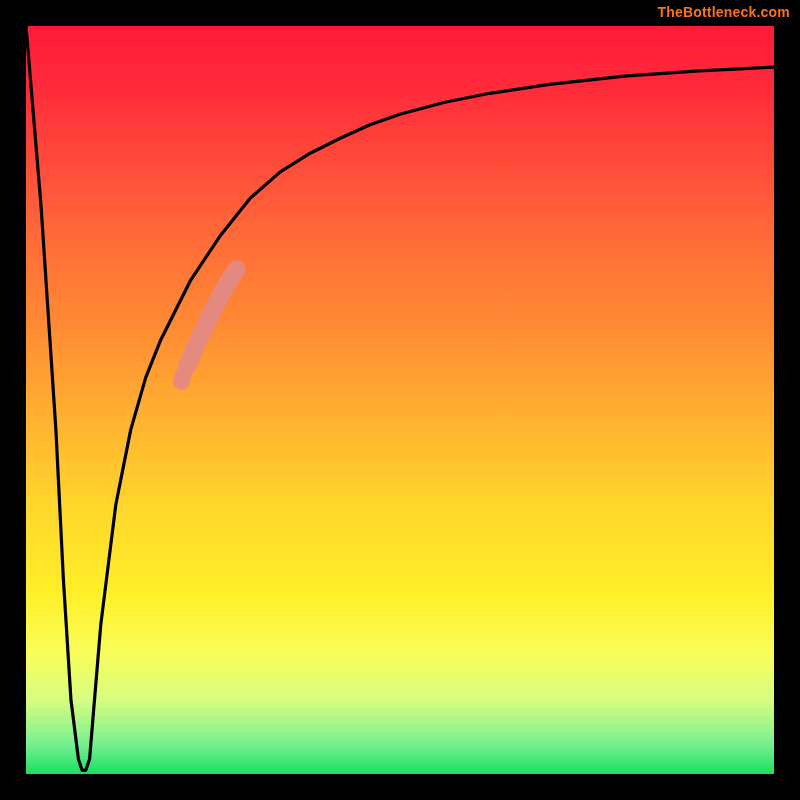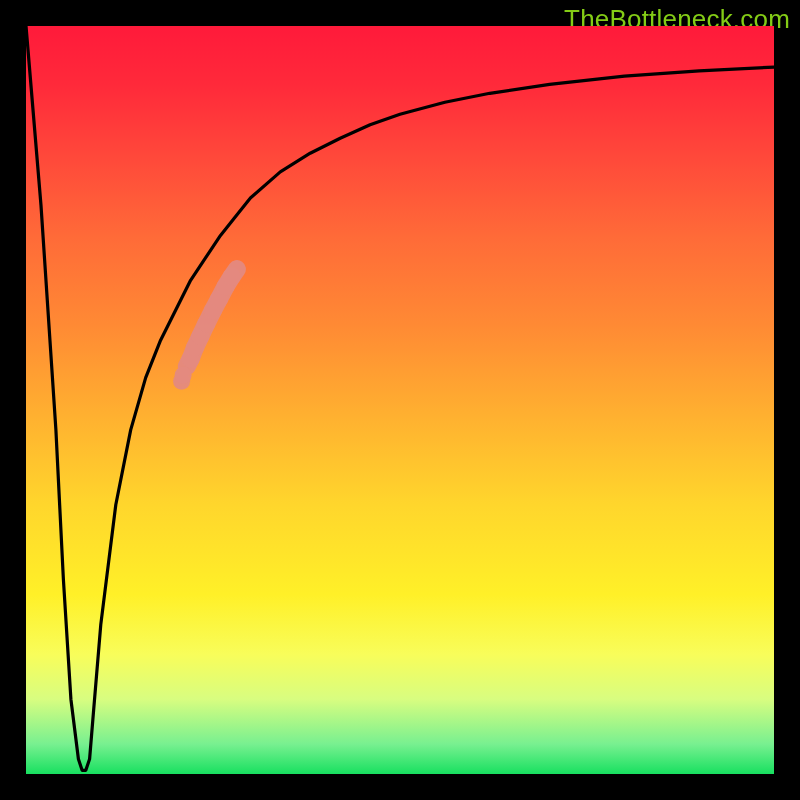--- a/index.html
+++ b/index.html
@@ -38,23 +38,23 @@
       #f8fd5a 84%,
       #d8fd80 90%,
       #78f090 96%,
       #18e060 100%
     );
   }
   .watermark {
     position: absolute;
     top: 4px;
     right: 10px;
-    color: #84cc16;
-    font-size: 26px;
-    font-weight: 400;
+    color: #f97316;
+    font-size: 14px;
+    font-weight: 700;
     letter-spacing: 0.2px;
     user-select: none;
   }
   svg.curve {
     position: absolute;
     left: 0;
     top: 0;
     width: 748px;
     height: 748px;
     overflow: visible;

